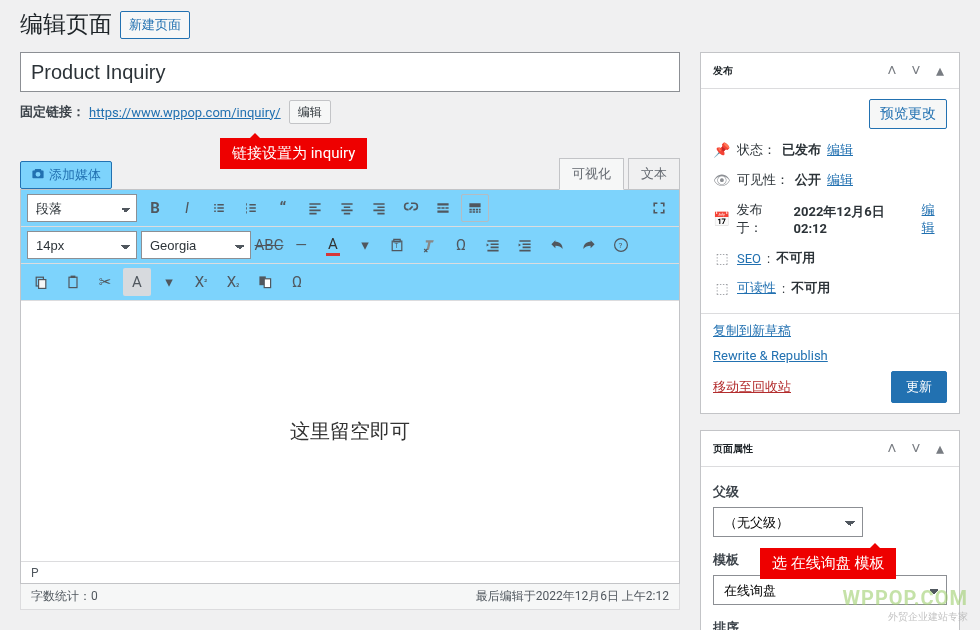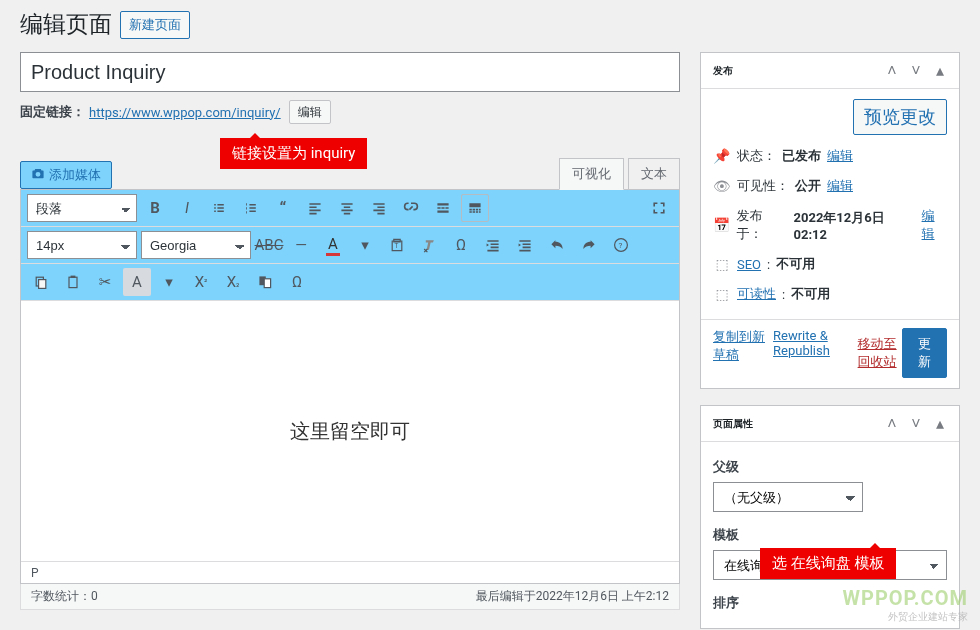--- a/index.html
+++ b/index.html
@@ -35,24 +35,24 @@
   .status-bar { background: #f6f7f7; border: 1px solid #dcdcde; border-top: none; padding: 4px 10px; font-size: 12px; color: #50575e; display: flex; justify-content: space-between; }
   .postbox { background: #fff; border: 1px solid #c3c4c7; margin-bottom: 16px; }
   .postbox-header { display: flex; align-items: center; justify-content: space-between; border-bottom: 1px solid #dcdcde; padding: 0 8px 0 12px; height: 36px; }
   .postbox-header h2 { font-size: 10px; font-weight: 600; color: #1d2327; }
   .postbox-header .icons { display: flex; gap: 2px; }
   .hicon { width: 22px; height: 22px; display: inline-flex; align-items: center; justify-content: center; color: #787c82; cursor: pointer; font-size:16px;}
   .postbox-body { padding: 10px 12px; font-size: 13px; }
   .pub-row { display: flex; align-items: center; gap: 6px; padding: 6px 0; color: #2c3338; }
   .pub-row .ico { width: 18px; color: #8c8f94; text-align: center; font-size: 14px; }
   .pub-row a { color: #2271b1; text-decoration: underline; cursor: pointer; }
-  .pub-actions { padding: 8px 12px 10px 12px; display:flex; flex-direction:row; gap:8px;}
+  .pub-actions { padding: 8px 12px 10px 12px; display:flex; flex-direction:column; gap:8px;}
   .pub-actions a { color: #2271b1; text-decoration: underline; cursor: pointer; font-size: 13px; display:inline-block;}
   .pub-actions a.del { color: #b32d2e; }
-  .preview-btn { border: 1px solid #2271b1; color: #2271b1; background: #f6f7f7; padding: 5px 10px; font-size: 18px; border-radius: 2px; cursor: pointer; float: right; }
+  .preview-btn { border: 1px solid #2271b1; color: #2271b1; background: #f6f7f7; padding: 5px 10px; font-size: 14px; border-radius: 2px; cursor: pointer; float: right; }
   .update-row { display:flex; justify-content:space-between; align-items:center; }
   .primary-btn { background: #2271b1; color: #fff; border: 1px solid #2271b1; padding: 6px 14px; font-size: 13px; border-radius: 2px; cursor: pointer; }
   .field-label { font-weight: 600; margin: 6px 0 6px 0; display: block; }
   .sel-wide { width: 150px; height: 30px; border: 1px solid #8c8f94; background: #fff; padding: 0 24px 0 10px; font-size: 13px; appearance: none; background-image: linear-gradient(45deg, transparent 50%, #50575e 50%), linear-gradient(135deg, #50575e 50%, transparent 50%); background-position: right 12px top 13px, right 7px top 13px; background-size: 5px 5px; background-repeat: no-repeat; cursor:pointer;}
   .sel-full { width: 100%; }
   .watermark { position: absolute; right: 12px; bottom: 6px; text-align: right; pointer-events:none;}
   .watermark .big { color: #9fcf6f; font-size: 20px; font-weight: 700; letter-spacing: 1px; opacity:0.6;}
   .watermark .small { color: #aaa; font-size: 10px; opacity:0.7;}
   .red-callout2::after { left: 110px; }
 </style>

